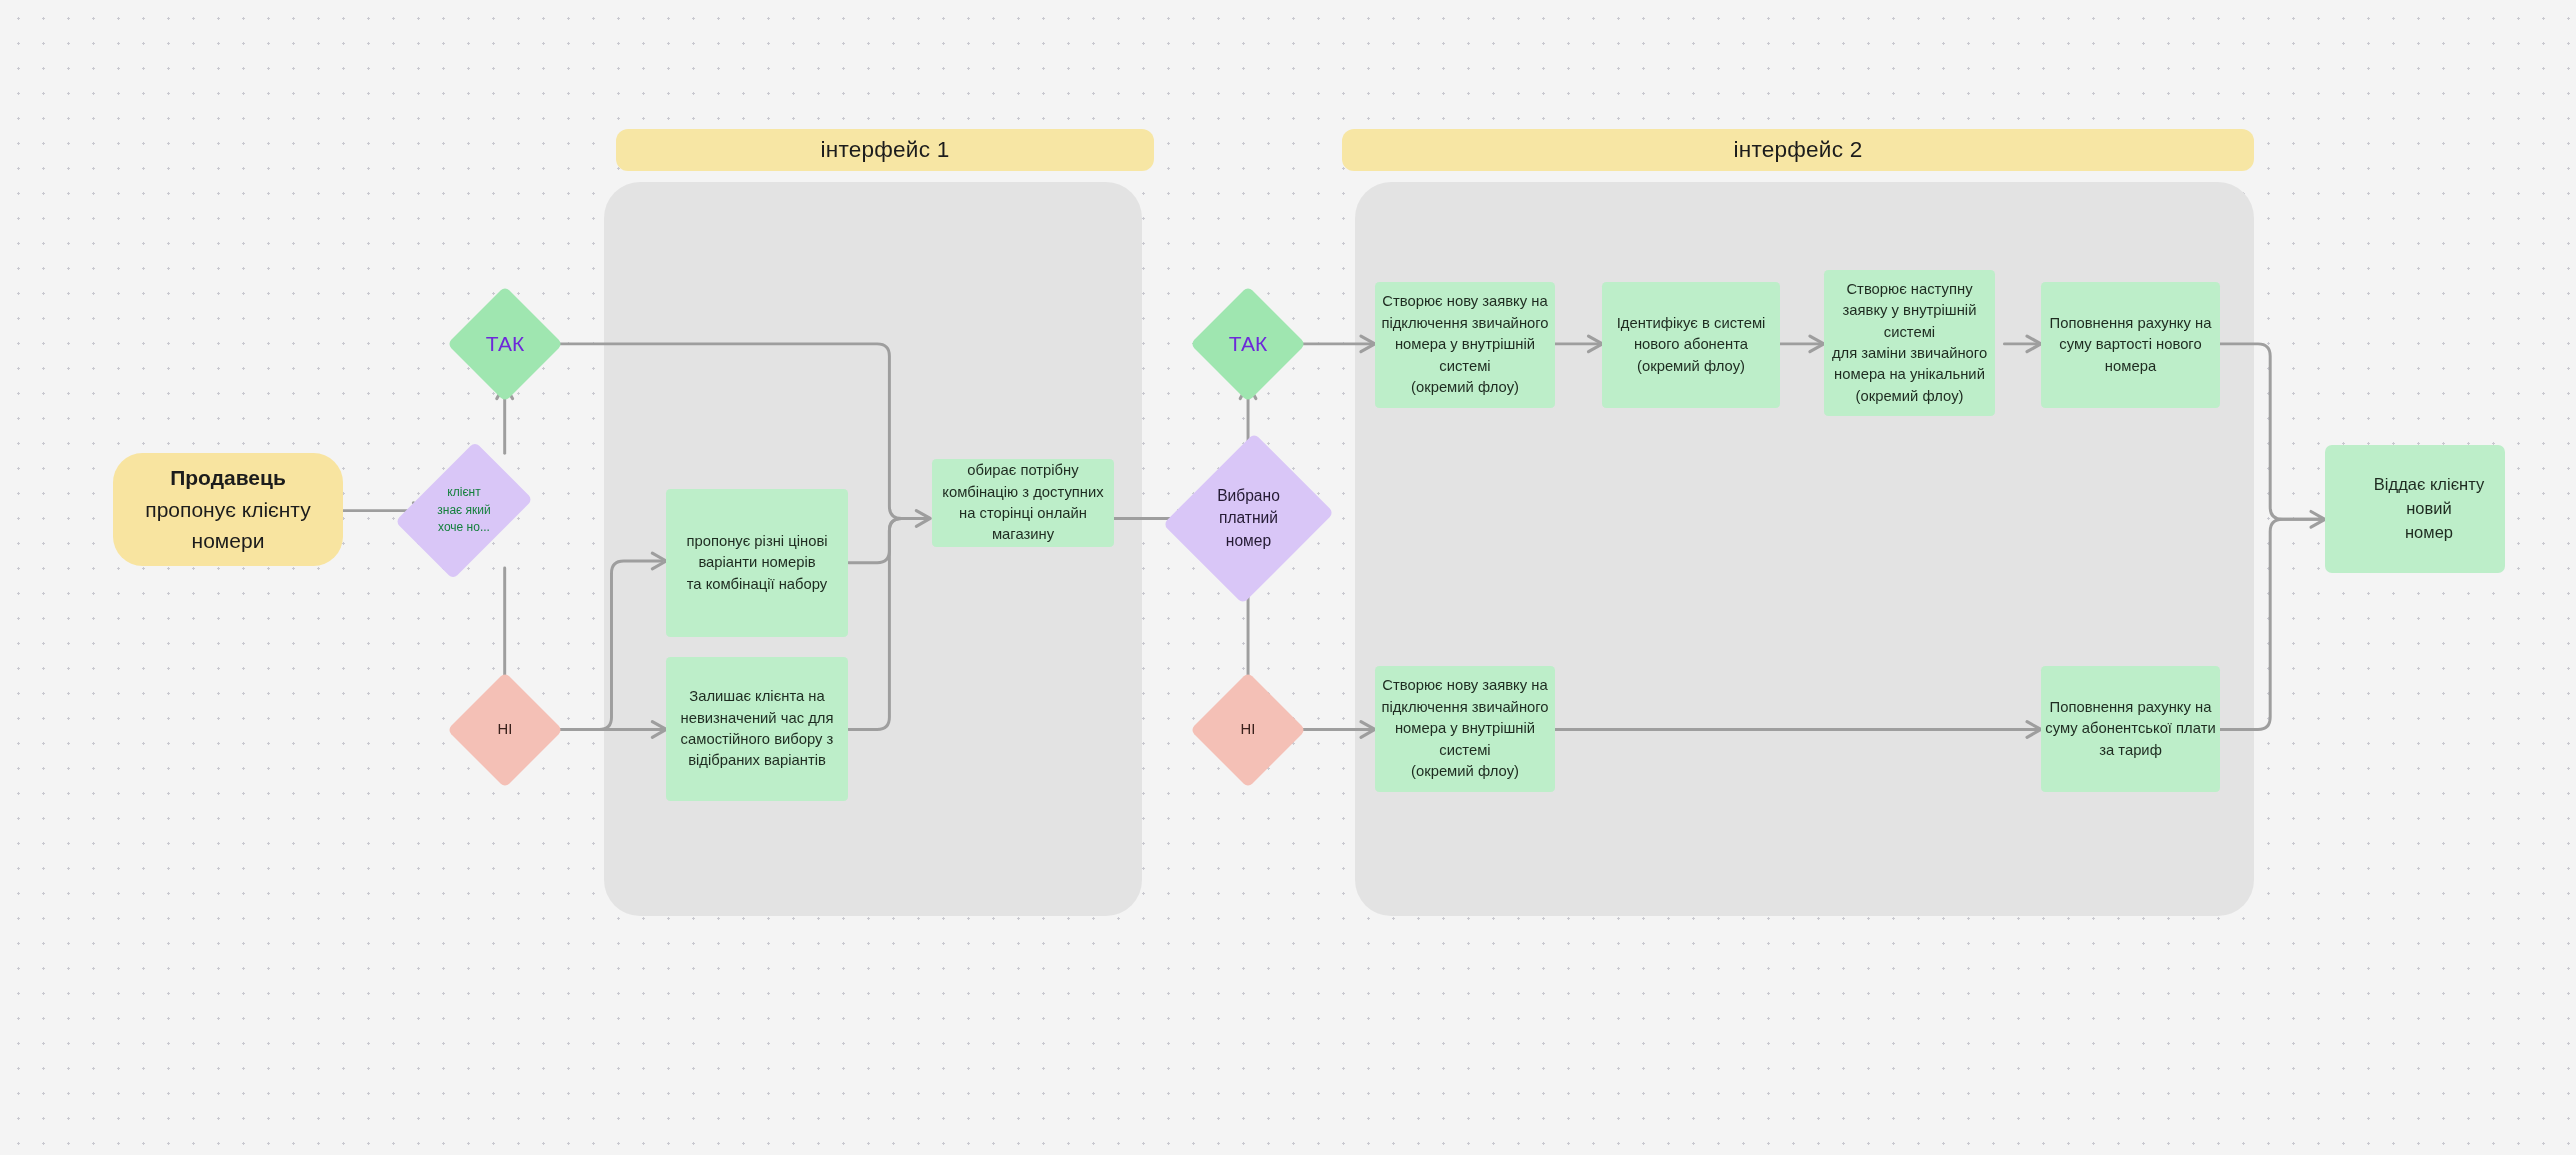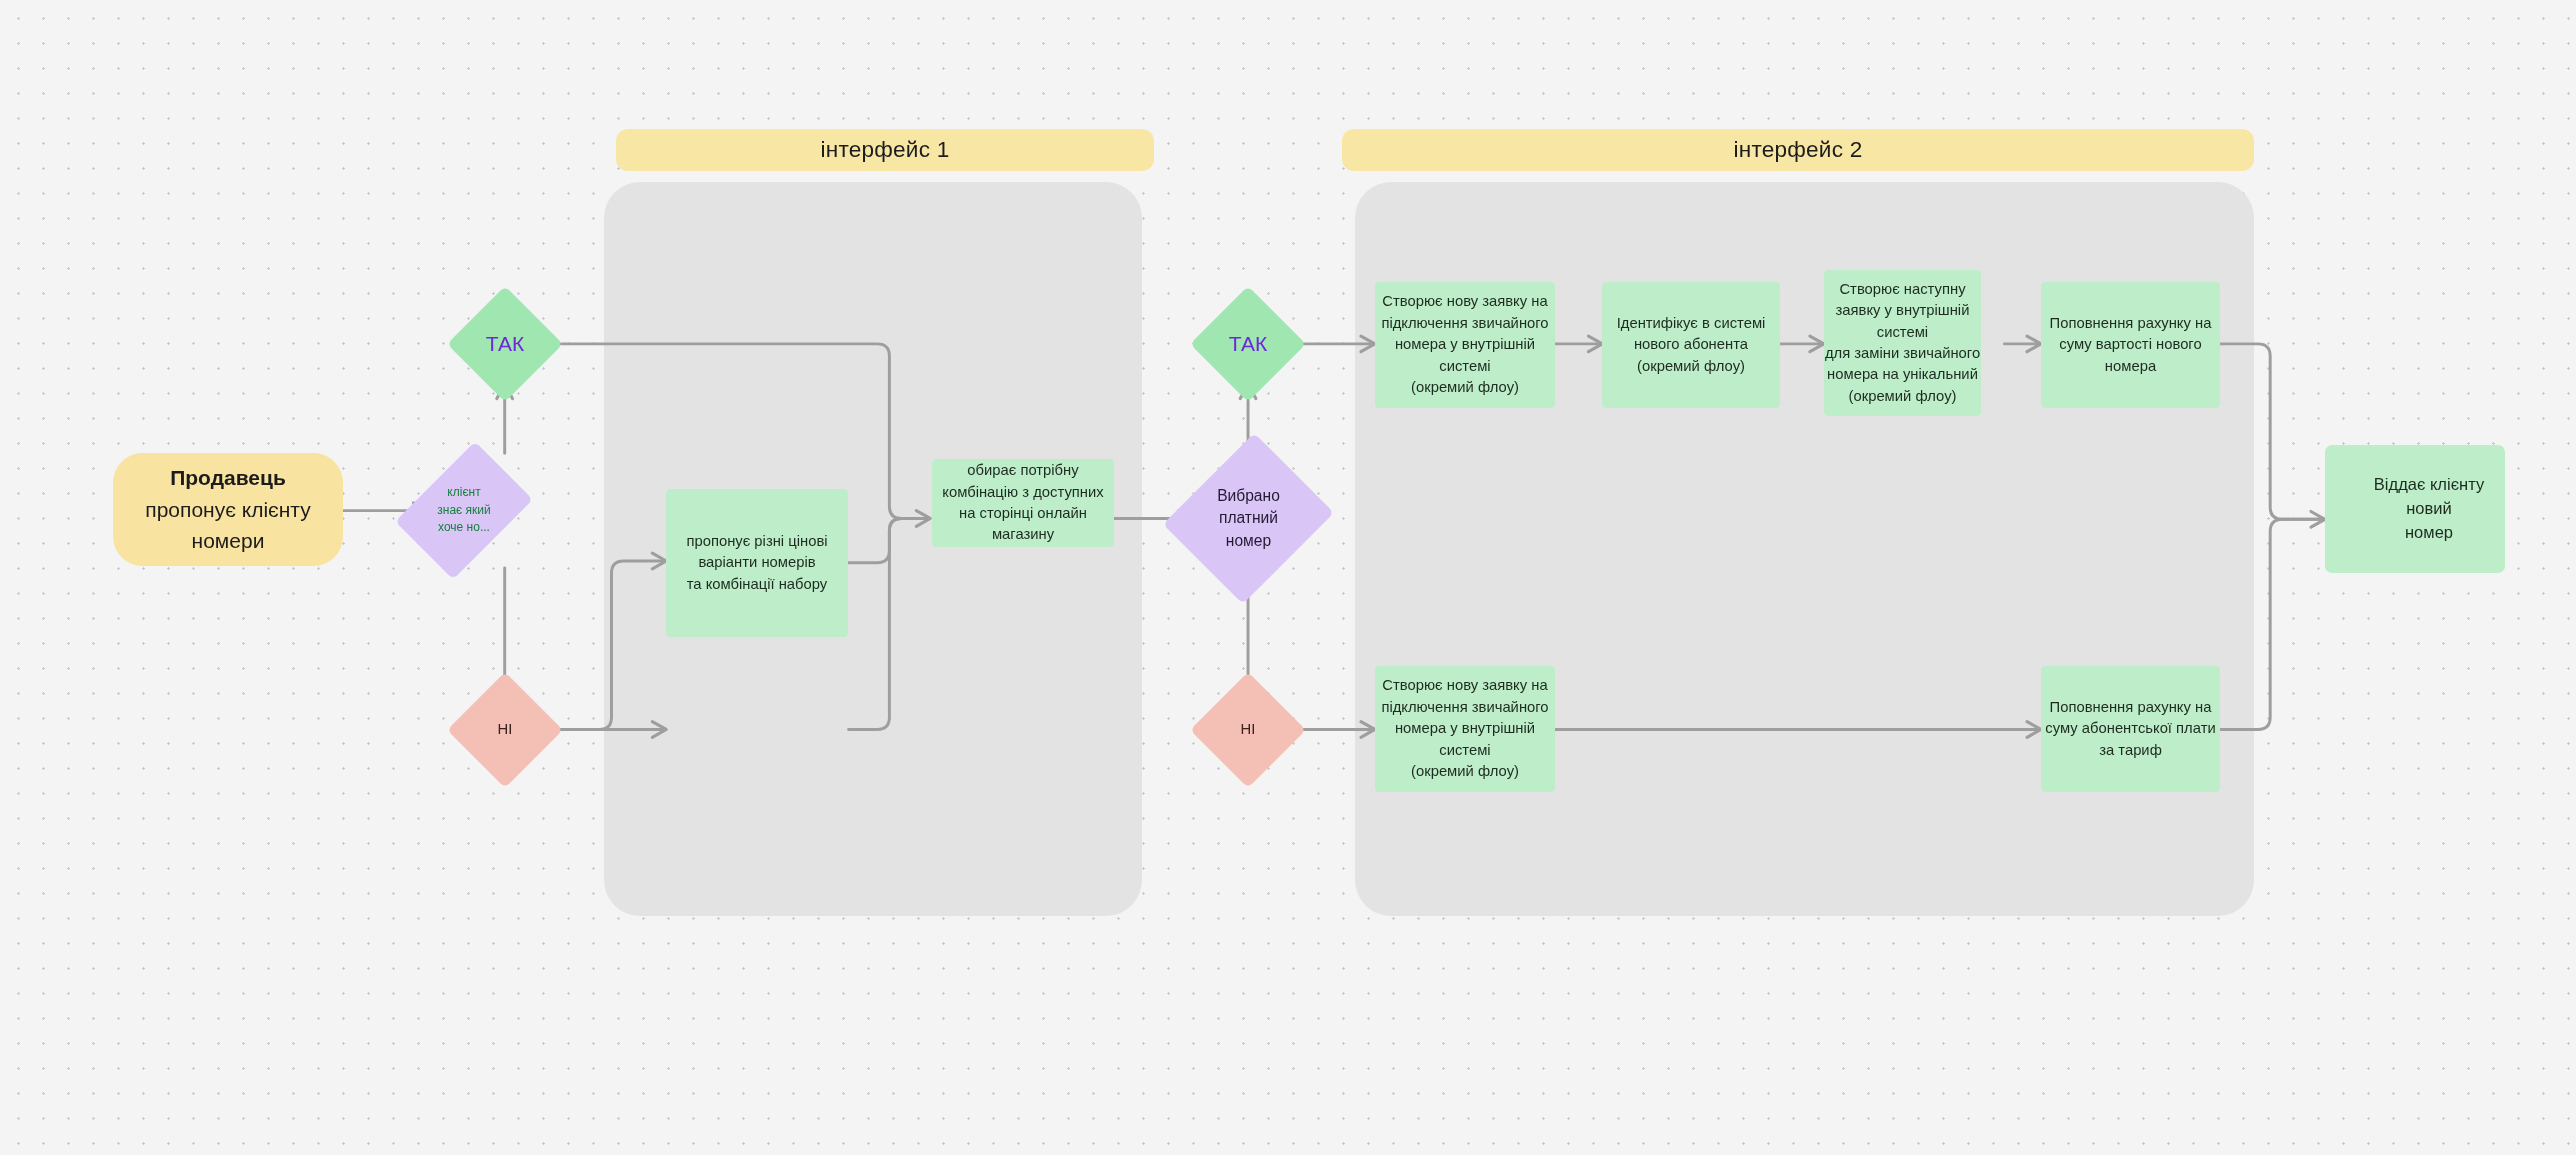--- a/index.html
+++ b/index.html
@@ -174,20 +174,26 @@
     <span class="shape"></span>
     <span class="txt">НІ</span>
   </div>
 
   <div class="node green" style="left:666px; top:489px; width:182px; height:148px;">
     <span>пропонує різні цінові
 варіанти номерів
 та комбінації набору</span>
   </div>
 
+  <div class="node green" style="left:666px; top:657px; width:182px; height:144px;">
+    <span>Залишає клієнта на
+невизначений час для
+самостійного вибору з
+відібраних варіантів</span>
+  </div>
 
   <div class="node green" style="left:932px; top:459px; width:182px; height:88px;">
     <span>обирає потрібну
 комбінацію з доступних
 на сторінці онлайн
 магазину</span>
   </div>
 
   <div class="dia q2" style="left:1192px; top:454px; width:113px; height:129px;">
     <span class="shape"></span>
@@ -213,21 +219,21 @@
 системі
 (окремий флоу)</span>
   </div>
 
   <div class="node green" style="left:1602px; top:282px; width:178px; height:126px;">
     <span>Ідентифікує в системі
 нового абонента
 (окремий флоу)</span>
   </div>
 
-  <div class="node green" style="left:1824px; top:270px; width:157px; height:146px;">
+  <div class="node green" style="left:1824px; top:270px; width:171px; height:146px;">
     <span>Створює наступну
 заявку у внутрішній
 системі
 для заміни звичайного
 номера на унікальний
 (окремий флоу)</span>
   </div>
 
   <div class="node green" style="left:2041px; top:282px; width:179px; height:126px;">
     <span>Поповнення рахунку на

